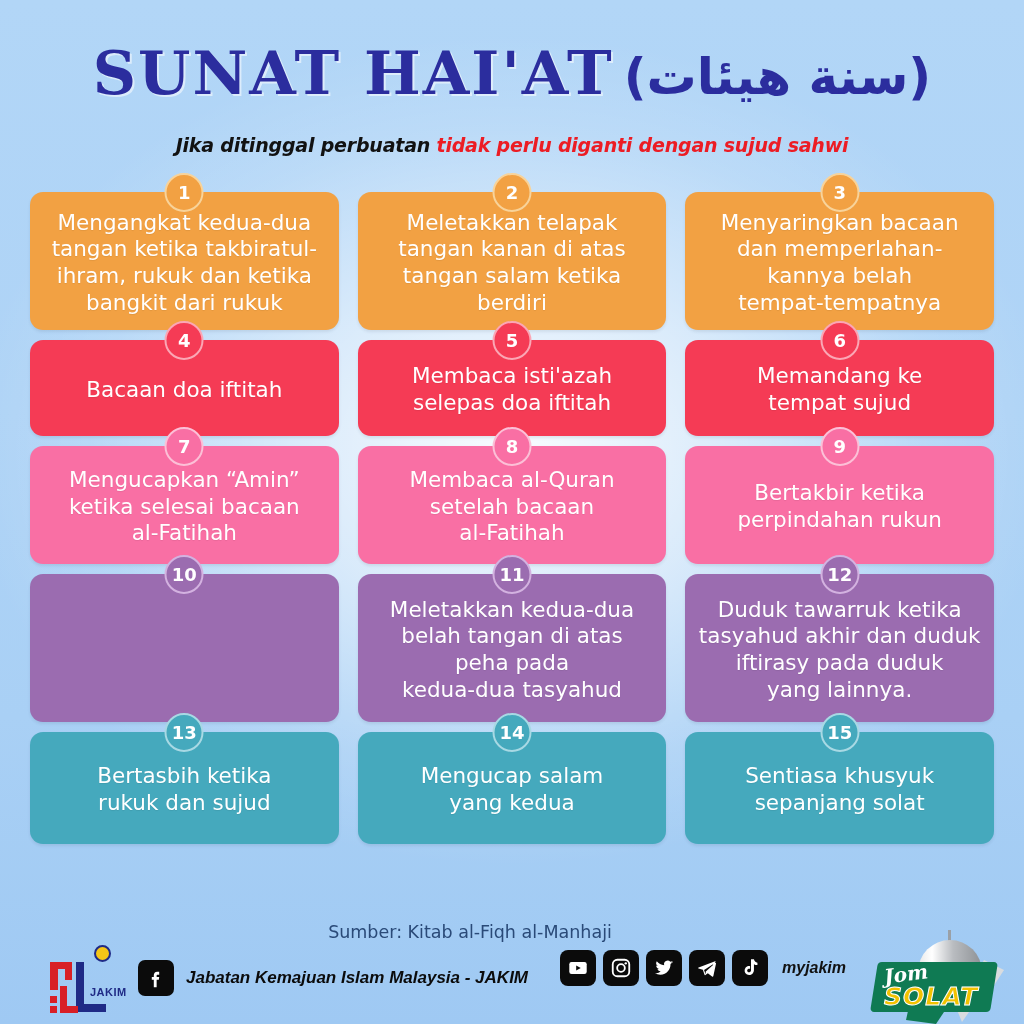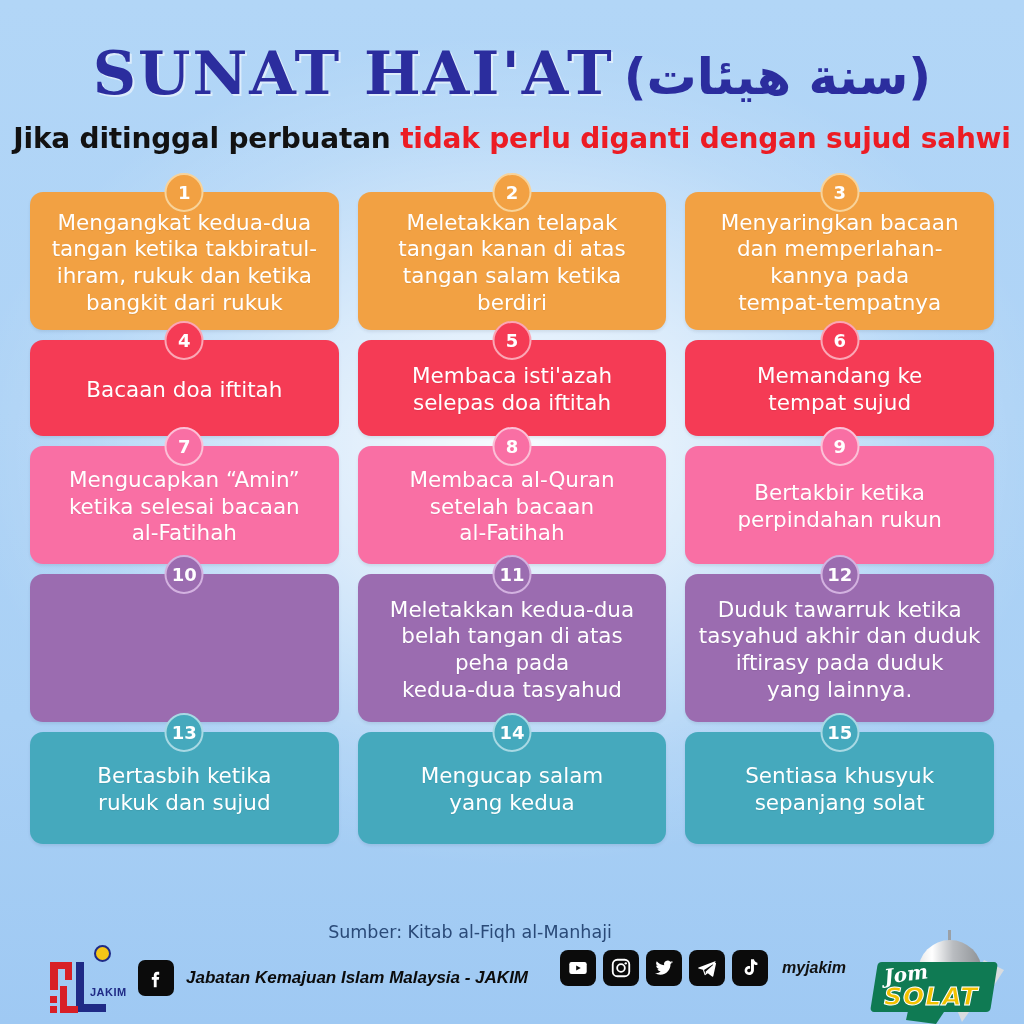--- a/index.html
+++ b/index.html
@@ -45,26 +45,27 @@
     text-shadow: 2px 2px 0 rgba(255,255,255,0.55);
   }
   .title-arabic {
     font-family: "DejaVu Sans", sans-serif;
     font-size: 50px;
     font-weight: bold;
     color: #2b2d9e;
     direction: rtl;
   }
   .subtitle {
-    margin-top: 14px;
-    font-family: "DejaVu Sans", sans-serif;
-    font-size: 28px;
+    margin-top: 26px;
+    font-family: "DejaVu Sans", sans-serif;
+    font-size: 19px;
     font-weight: bold;
     color: #121212;
     letter-spacing: -0.2px;
+    font-style: italic;
   }
   .subtitle .hl {
     color: #ec1c24;
   }
 
   
   .grid {
     position: absolute;
     left: 30px;
     top: 192px;
@@ -316,21 +317,21 @@
       <div class="card" style="background: rgb(242, 161, 67);">
         <div class="badge" style="background: rgb(242, 161, 67); border: 2px solid rgb(248, 211, 154);">2</div>
         <div class="card-text">Meletakkan telapak
 tangan kanan di atas
 tangan salam ketika berdiri</div>
       </div>
       <div class="card" style="background: rgb(242, 161, 67);">
         <div class="badge" style="background: rgb(242, 161, 67); border: 2px solid rgb(248, 211, 154);">3</div>
         <div class="card-text">Menyaringkan bacaan
 dan memperlahan-
-kannya pada
+kannya belah
 tempat-tempatnya</div>
       </div>
     </div>
 
     <div class="row row-1">
       <div class="card" style="background: rgb(245, 59, 85);">
         <div class="badge" style="background: rgb(245, 59, 85); border: 2px solid rgb(251, 167, 181);">4</div>
         <div class="card-text">Bacaan doa iftitah</div>
       </div>
       <div class="card" style="background: rgb(245, 59, 85);">

